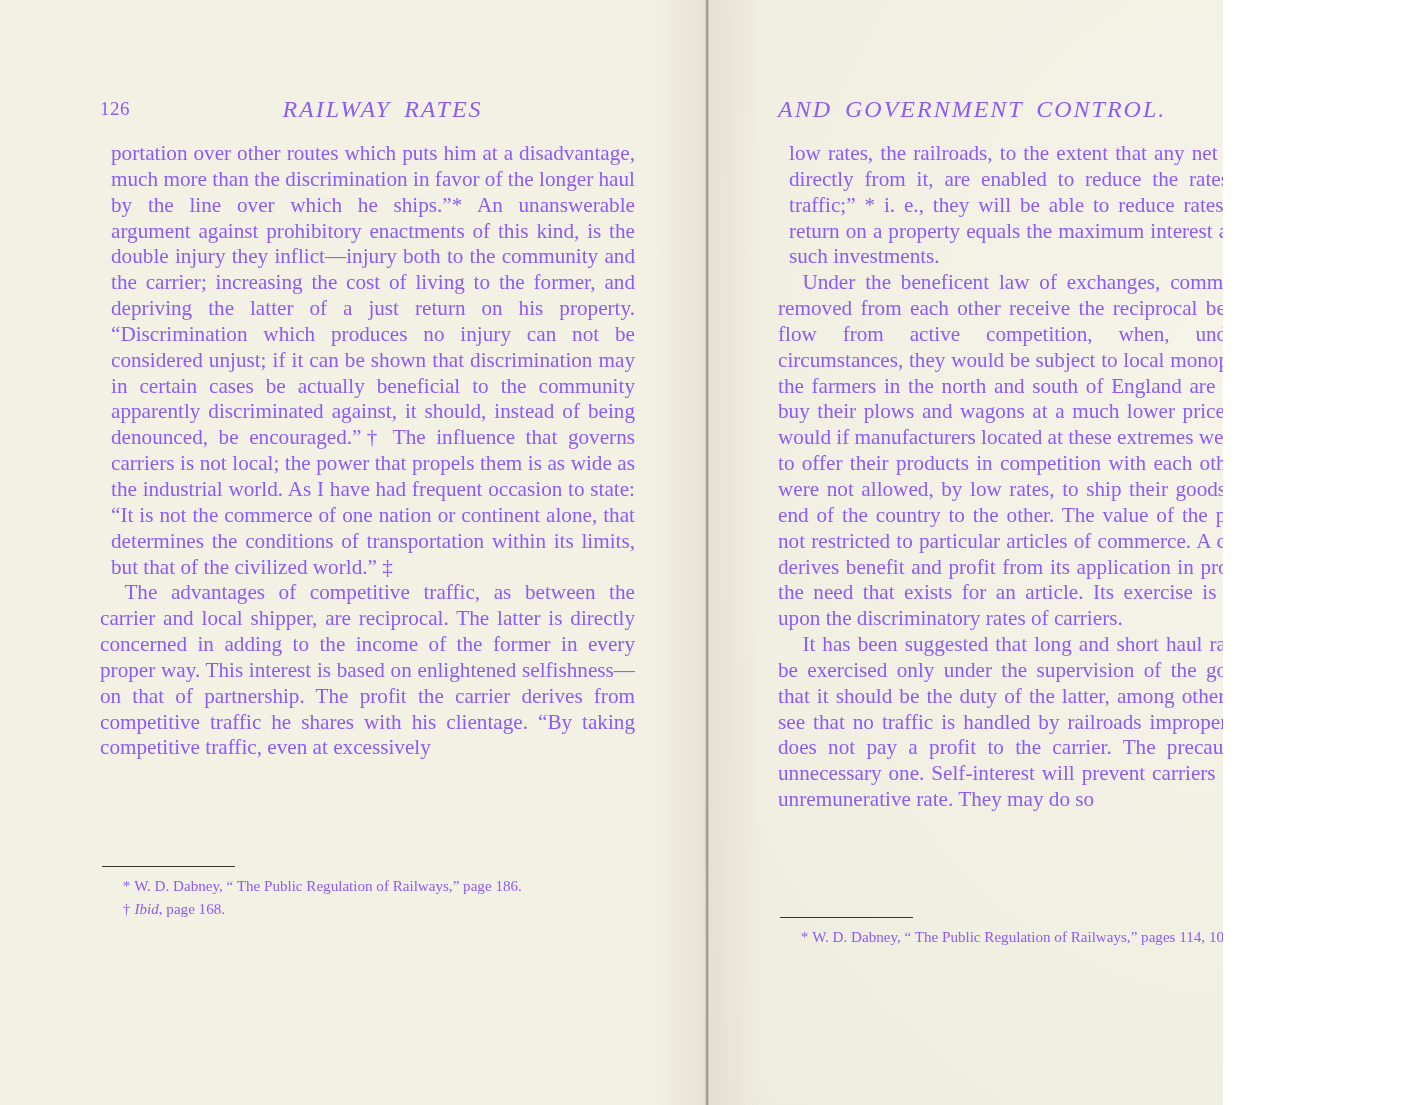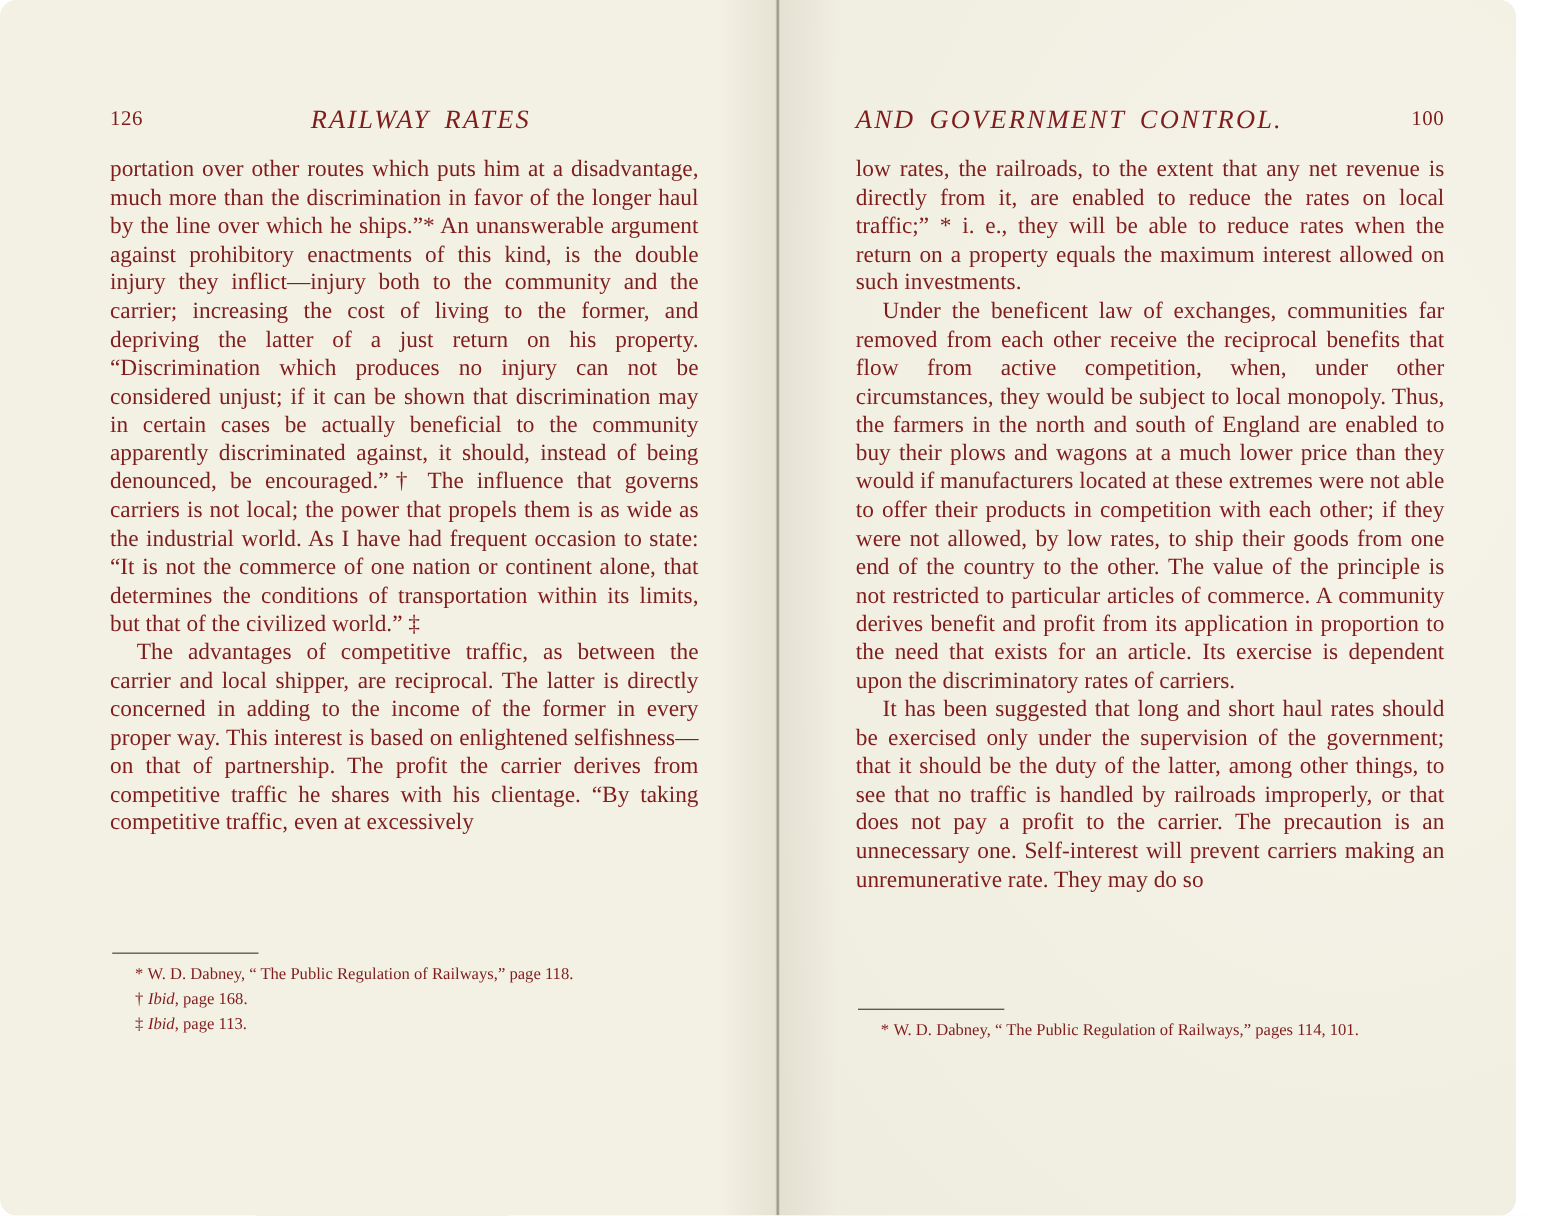--- a/index.html
+++ b/index.html
@@ -2,27 +2,26 @@
 <html><head>
 <meta charset="utf-8">
 <style>
   html, body {
     margin: 0;
     padding: 0;
     background: #ffffff;
   }
   .spread {
     position: relative;
-    width: 1378px;
+    width: 1223px;
     height: 1105px;
     background: #f3f0e4;
     overflow: hidden;
     font-family: "Liberation Serif", "DejaVu Serif", serif;
-    color: #7f1d1d;
-    border-radius: 15px;
+    color: #8b5cf6;
   }
   
   .paper-left, .paper-right {
     position: absolute;
     top: 0;
     height: 100%;
   }
   .paper-left {
     left: 0;
     width: 708px;
@@ -126,21 +125,21 @@
     text-justify: inter-word;
   }
   .page-left .column  { left: 100px; width: 535px; }
   .page-right .column { left: 70px;  width: 535px; }
 
   .column p {
     margin: 0;
     text-indent: 1.15em;
     hyphens: none;
   }
-  .column p.noindent { text-indent: 0; }
+  .column p.noindent { text-indent: 0; margin-left: 11px; }
 
   
   .footnotes {
     position: absolute;
     font-size: 15.1px;
     line-height: 21.5px;
     text-align: justify;
   }
   .page-left .footnotes  { left: 100px; width: 535px; top: 866px; }
   .page-right .footnotes { left: 70px;  width: 542px; top: 917px; }
@@ -177,23 +176,22 @@
       <span class="head-title">RAILWAY RATES</span>
     </div>
 
     <div class="column">
       <p class="noindent">portation over other routes which puts him at a disadvantage, much more than the discrimination in favor of the longer haul by the line over which he ships.”*  An unanswerable argument against prohibitory enactments of this kind, is the double injury they inflict—injury both to the community and the carrier; increasing the cost of living to the former, and depriving the latter of a just return on his property.  “Discrimination which produces no injury can not be considered unjust; if it can be shown that discrimination may in certain cases be actually beneficial to the community apparently discriminated against, it should, instead of being denounced, be encouraged.”†  The influence that governs carriers is not local; the power that propels them is as wide as the industrial world.  As I have had frequent occasion to state: “It is not the commerce of one nation or continent alone, that determines the conditions of transportation within its limits, but that of the civilized world.” ‡</p>
       <p>The advantages of competitive traffic, as between the carrier and local shipper, are reciprocal.  The latter is directly concerned in adding to the income of the former in every proper way.  This interest is based on enlightened selfishness—on that of partnership.  The profit the carrier derives from competitive traffic he shares with his clientage. “By taking competitive traffic, even at excessively</p>
     </div>
 
     <div class="footnotes">
       <div class="fn-rule"></div>
-      <p><span class="marker">*</span><span> W. D. Dabney, “ The Public Regulation of Railways,” page 118.</span></p>
+      <p><span class="marker">*</span><span> W. D. Dabney, “ The Public Regulation of Railways,” page 186.</span></p>
       <p class="fn-tight"><span class="marker">†</span><span> </span><i>Ibid</i><span>, page 168.</span></p>
-      <p class="fn-tight"><span class="marker">‡</span><span> </span><i>Ibid</i><span>, page 113.</span></p>
     </div>
   </div>
 
   <div class="page page-right">
 
     <div class="running-head">
       <span class="head-title">AND GOVERNMENT CONTROL.</span>
       <span class="folio folio-right">100</span>
     </div>
 

